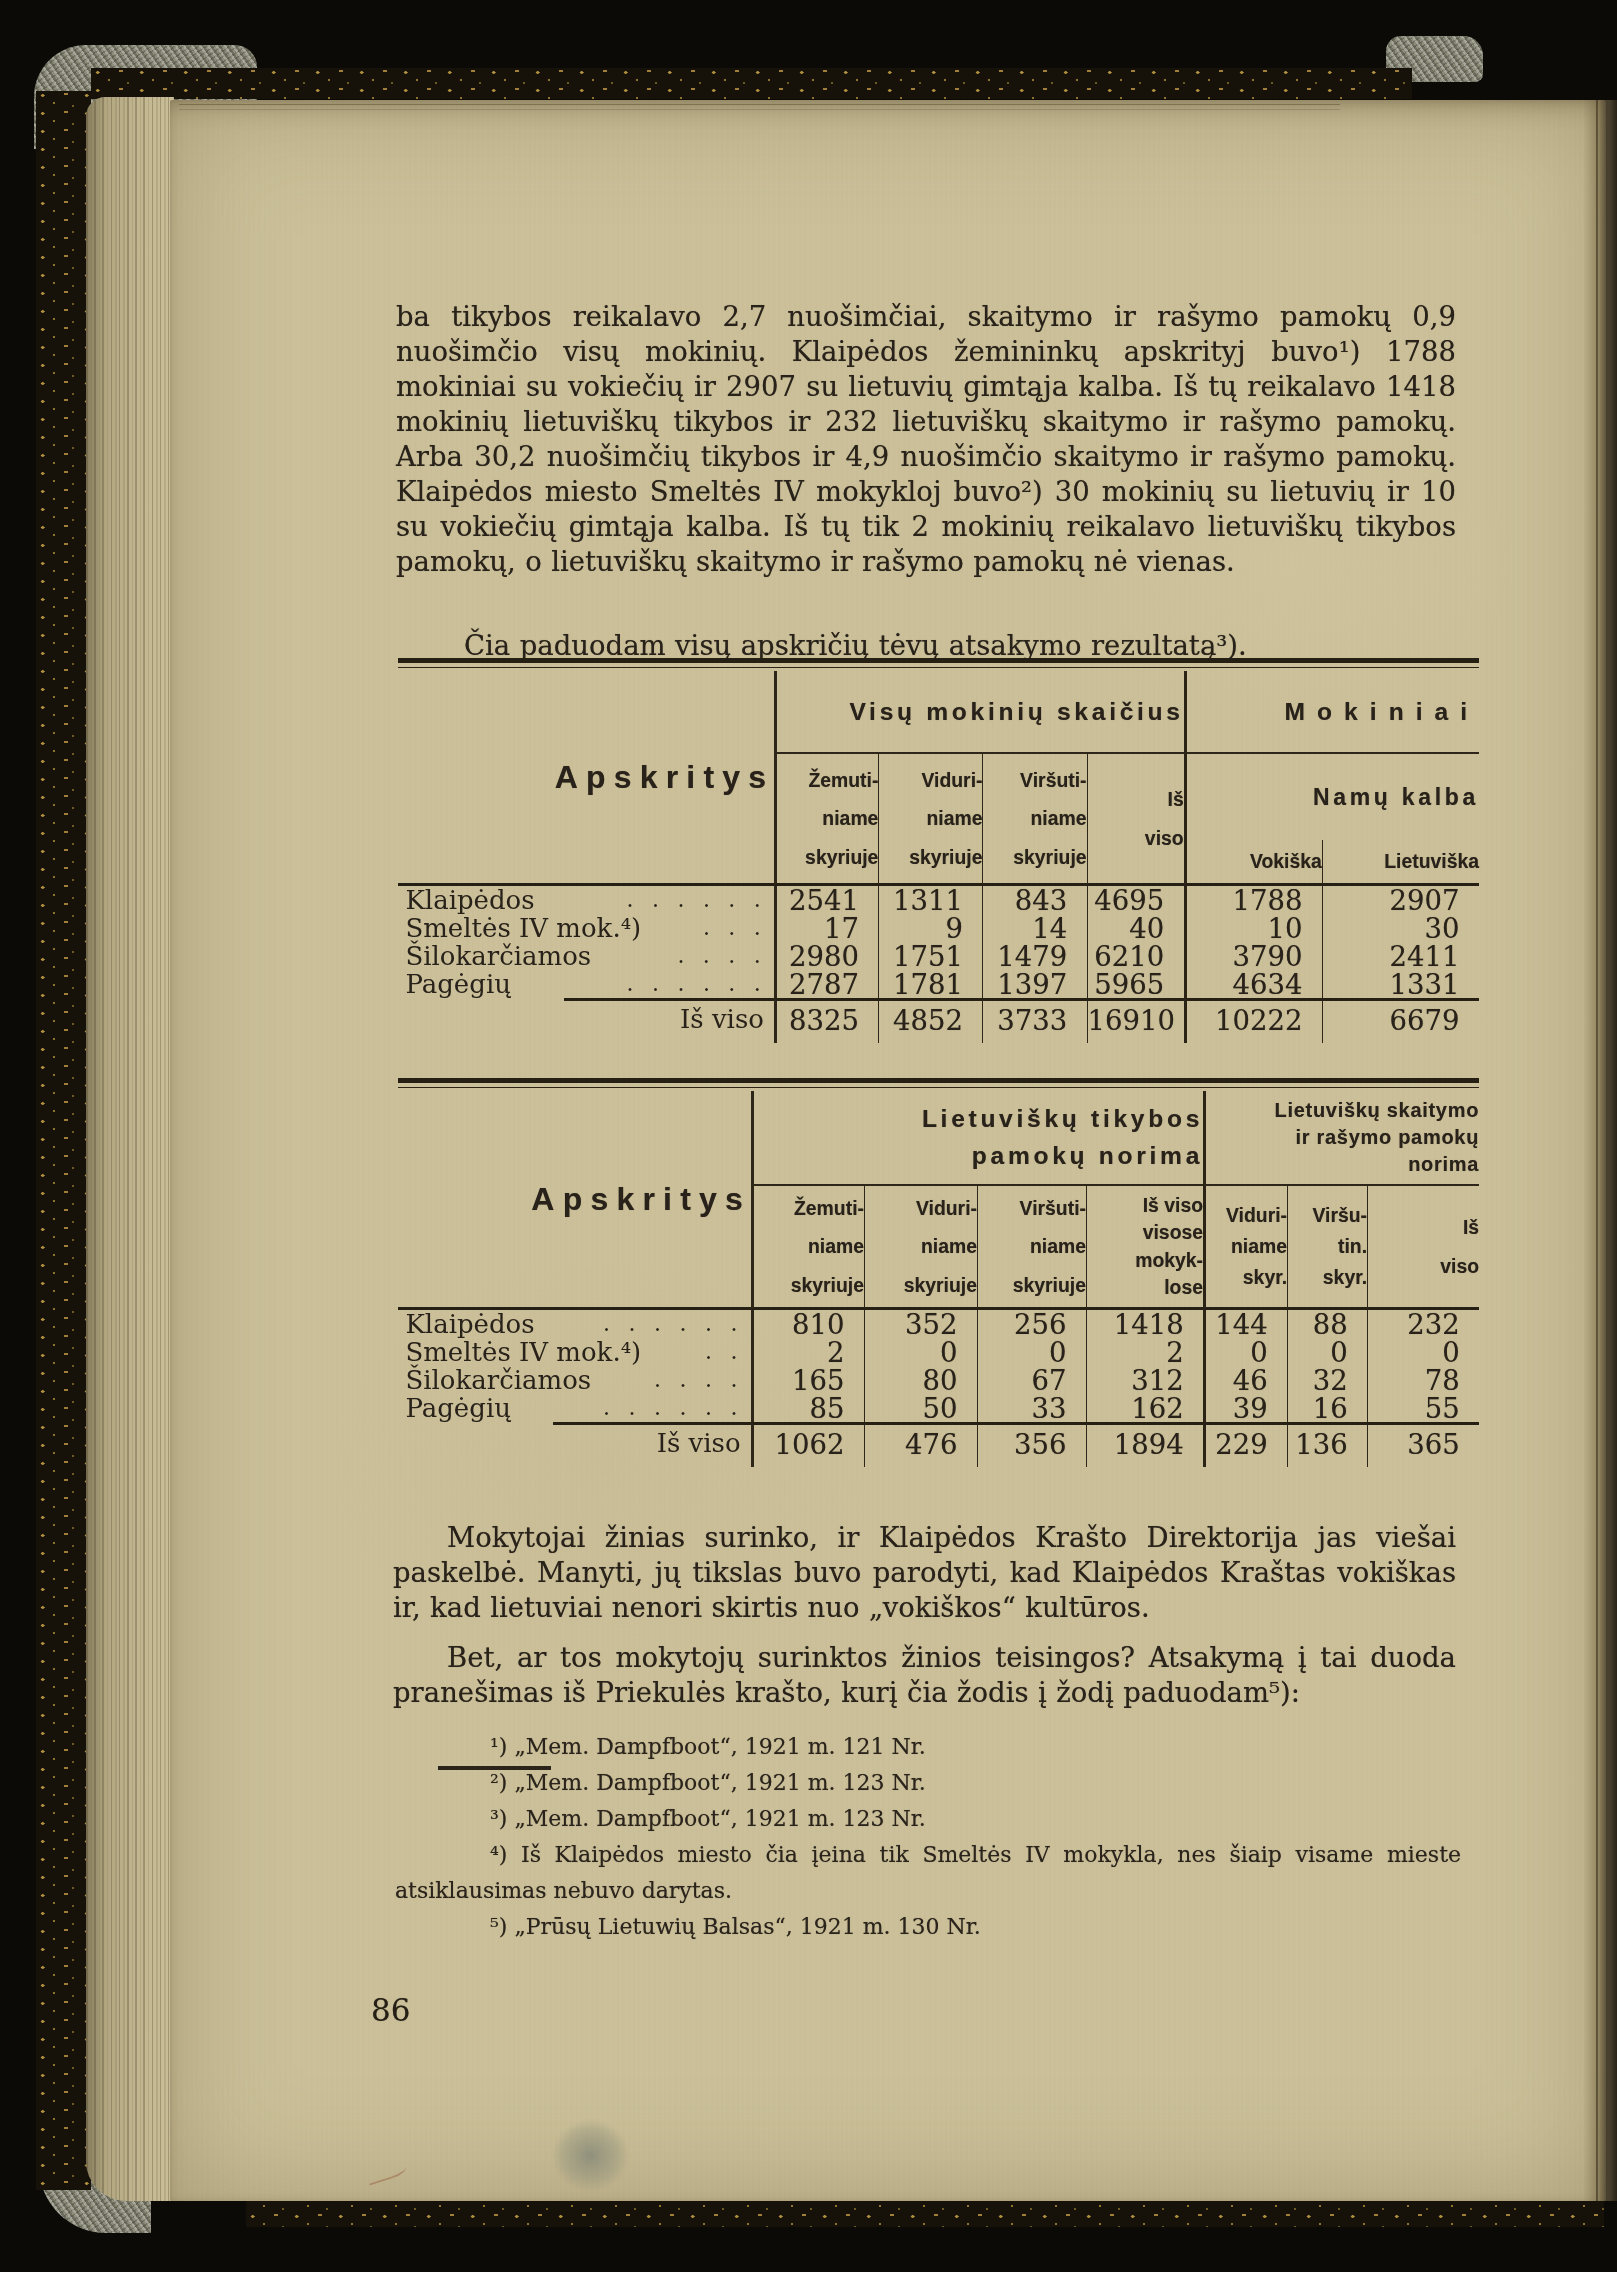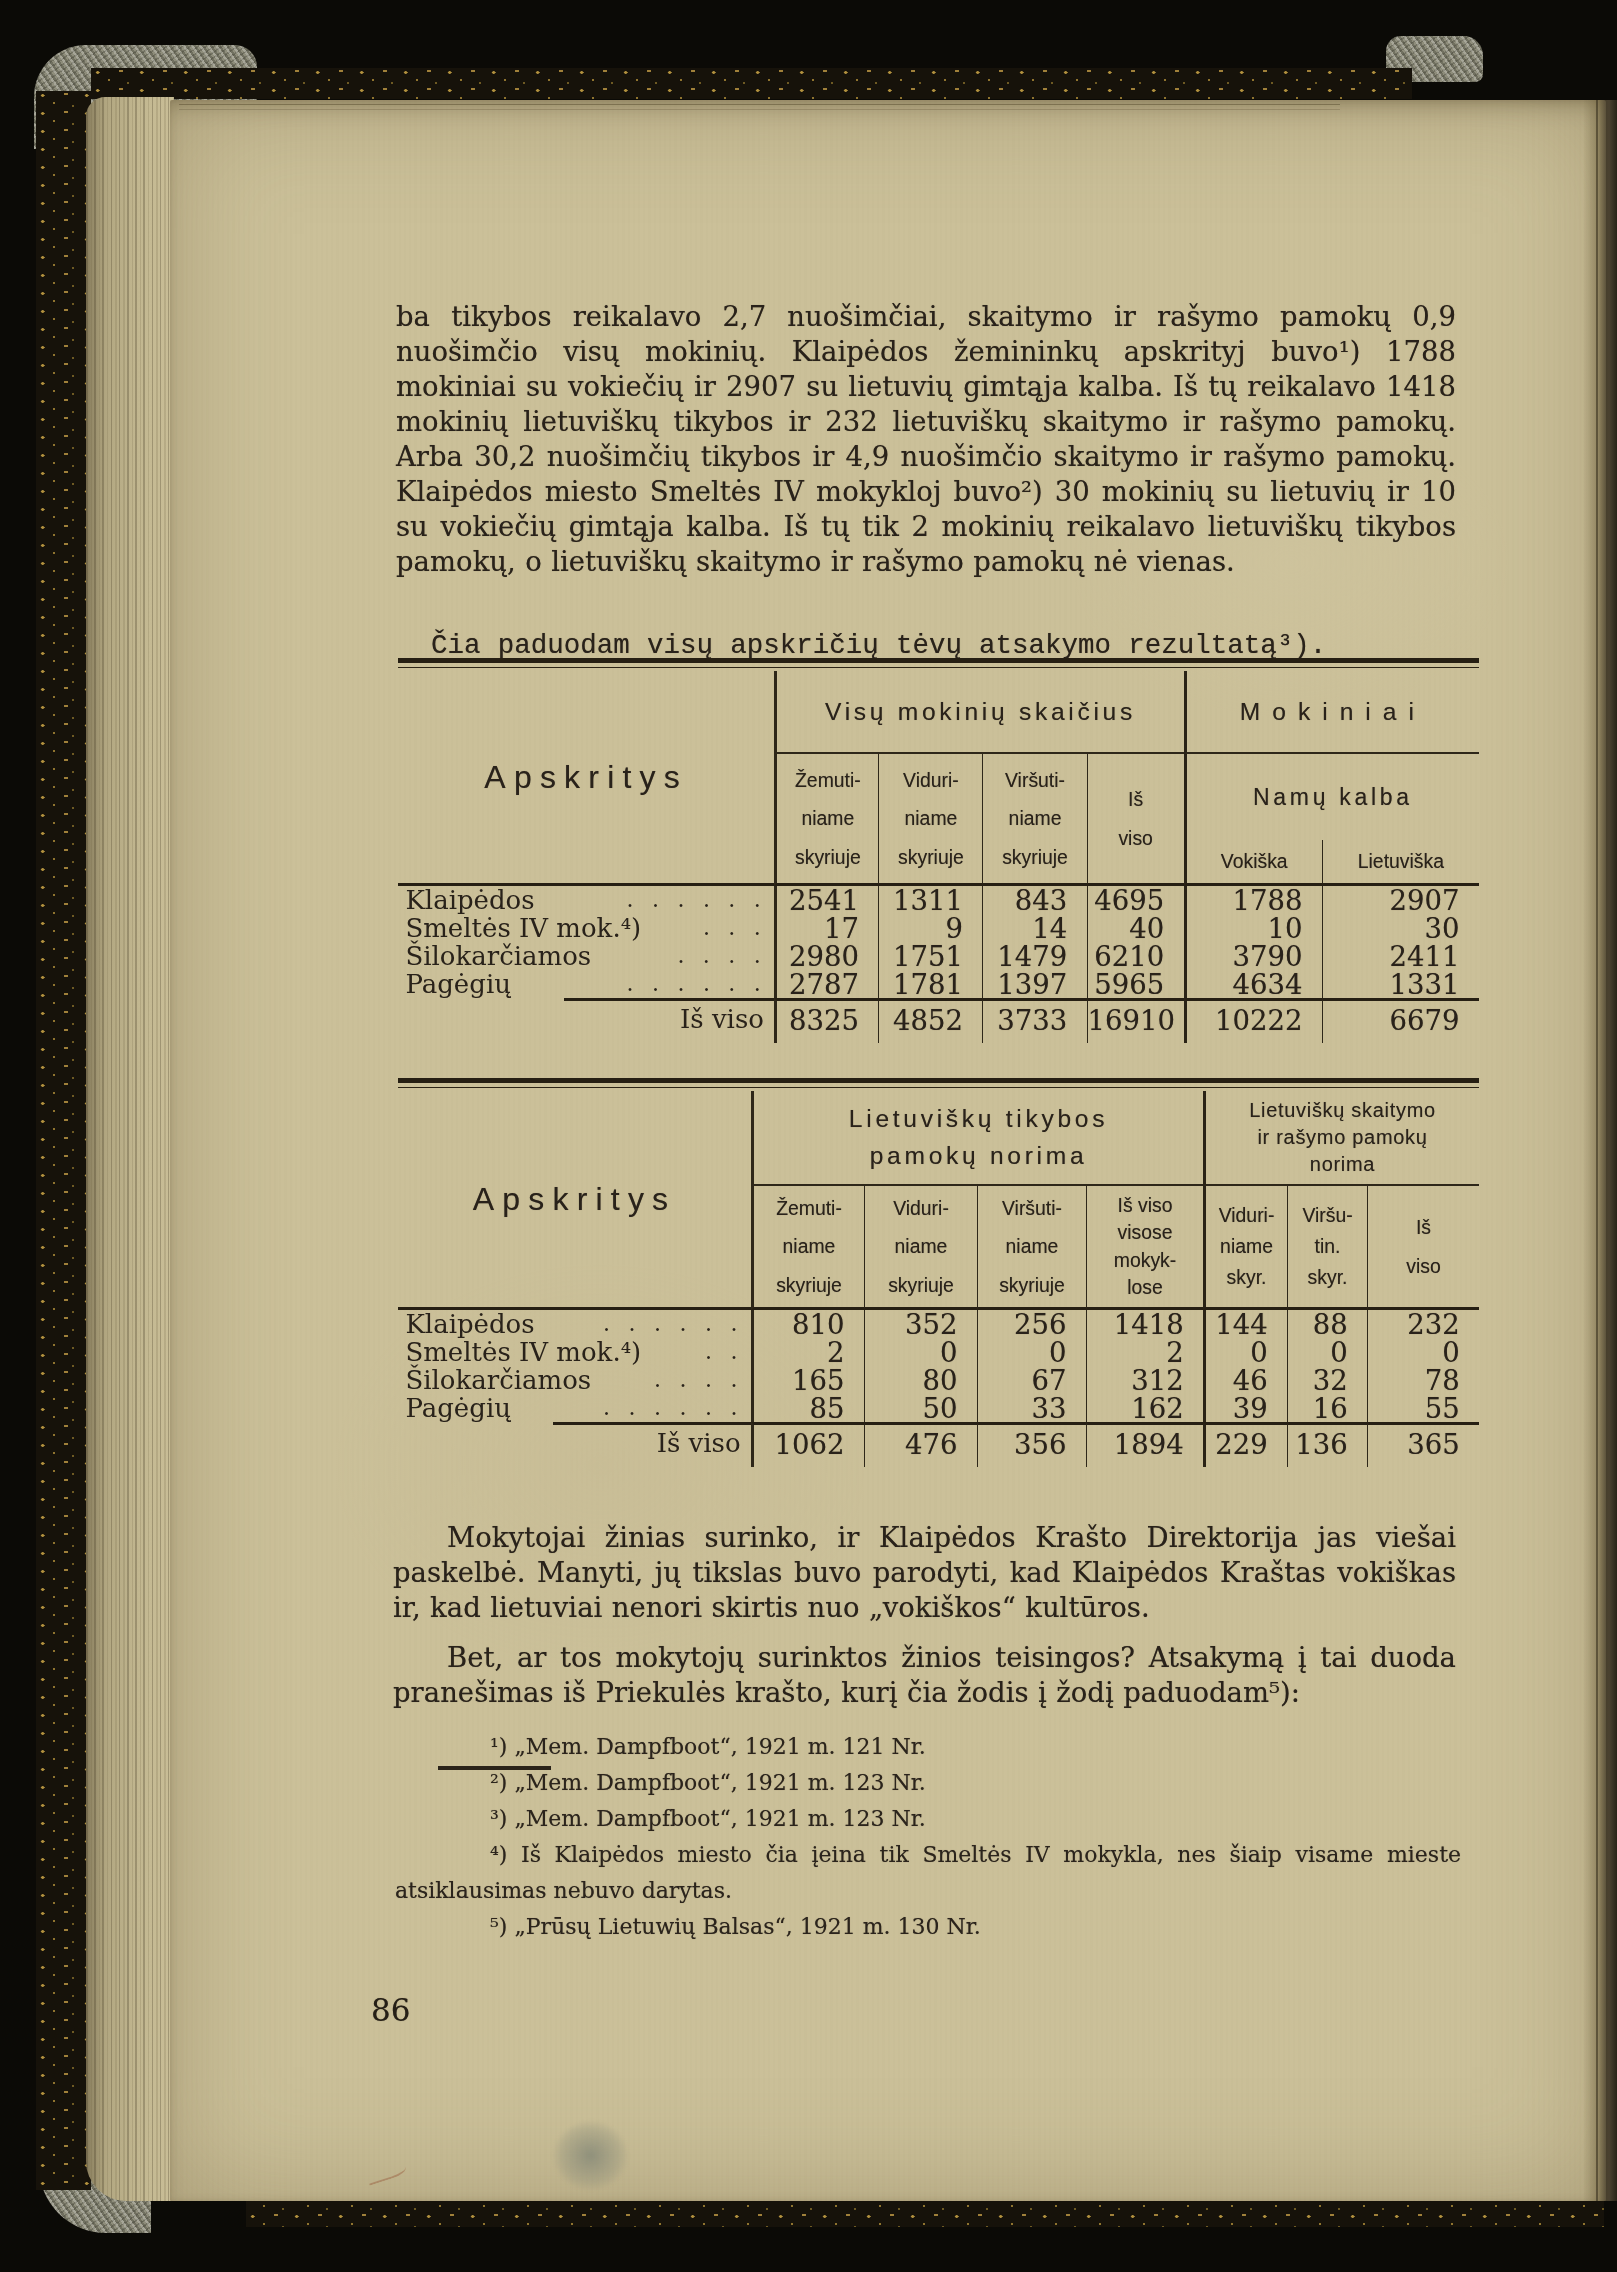--- a/index.html
+++ b/index.html
@@ -51,21 +51,21 @@
   .stain{position:absolute;left:552px;top:2120px;width:77px;height:71px;border-radius:58% 42% 55% 45%/50% 60% 40% 50%;
     background:radial-gradient(closest-side, rgba(126,131,116,.75), rgba(126,131,116,.25) 75%, transparent);filter:blur(1.5px);}
   .pencil-mark{position:absolute;left:366px;top:2163px;width:40px;height:15px;
     border-bottom:2.2px solid rgba(150,90,60,.45);transform:rotate(-18deg);border-radius:0 0 40% 0;}
 
   
   .txt{position:absolute;text-align:justify;font-size:27.5px;line-height:35px;word-spacing:0.7px;
        color:#29221a;text-shadow:0 0 0.7px rgba(41,34,26,.55);}
   .indent{text-indent:54px;}
   .p1{left:396px;top:271px;width:1060px;}
-  .p2{left:377px;top:600px;width:1060px;font-family:Liberation Mono, monospace;}
+  .p2{left:410px;top:600px;width:1060px;}
   .p3{left:393px;top:1492px;width:1063px;}
   .p4{left:393px;top:1612px;width:1063px;}
 
   .fnrule{position:absolute;left:438px;top:1766px;width:113px;height:3.7px;background:#2b241a;}
   .footnotes{position:absolute;left:395px;top:1729px;width:1066px;font-size:22px;line-height:36px;
     color:#2b241c;text-shadow:0 0 0.7px rgba(41,34,26,.5);}
   .footnotes p{margin:0;text-indent:95px;text-align:justify;}
   .pagenum{position:absolute;left:371px;top:1992px;font-size:31px;color:#251f16;text-shadow:0 0 0.7px rgba(41,34,26,.5);}
 
   
@@ -73,22 +73,22 @@
   .t1{left:398px;top:658px;}
   .t2{left:398px;top:1078px;}
   .dblrule{height:10.4px;border-top:5.2px solid #261f13;border-bottom:1.5px solid #2b2315;box-sizing:border-box;}
   table{border-collapse:separate;border-spacing:0;width:100%;table-layout:fixed;margin-top:3px;
         color:#29221a;}
   th,td{padding:0;font-weight:normal;vertical-align:middle;}
   .b-thin{border-left:1.5px solid #2e2719;}
   .b-med{border-left:3px solid #2e2719;}
   .b-thick{border-left:3.7px solid #2a2316;}
   .hb{border-bottom:3.7px solid #261f13;}
-  thead th{font-family:"Liberation Sans","DejaVu Sans",sans-serif;font-weight:normal;
-           text-align:center;white-space:pre-line;text-shadow:0 0 0.7px rgba(41,34,26,.45);}
+  thead th{font-family:"Liberation Sans","DejaVu Sans",sans-serif;font-weight:bold;
+           text-align:right;white-space:pre-line;text-shadow:0 0 0.7px rgba(41,34,26,.45);}
   .apsk{font-size:32px;letter-spacing:8.2px;}
   .grp{font-size:24.6px;letter-spacing:3.7px;border-bottom:2.2px solid #2e2719;}
   .grp.wide{letter-spacing:12px;}
   .grpB-small{font-size:20px;letter-spacing:0.7px;line-height:1.35;border-bottom:2.2px solid #2e2719;}
   .namu{font-size:23px;letter-spacing:3.7px;}
   .sub{font-size:19.4px;line-height:2.0;}
   .sub.tight{line-height:1.42;}
   .sub.mid{line-height:1.6;}
   .lang{font-size:19.4px;}
   tbody td{font-size:27.5px;line-height:1;}

